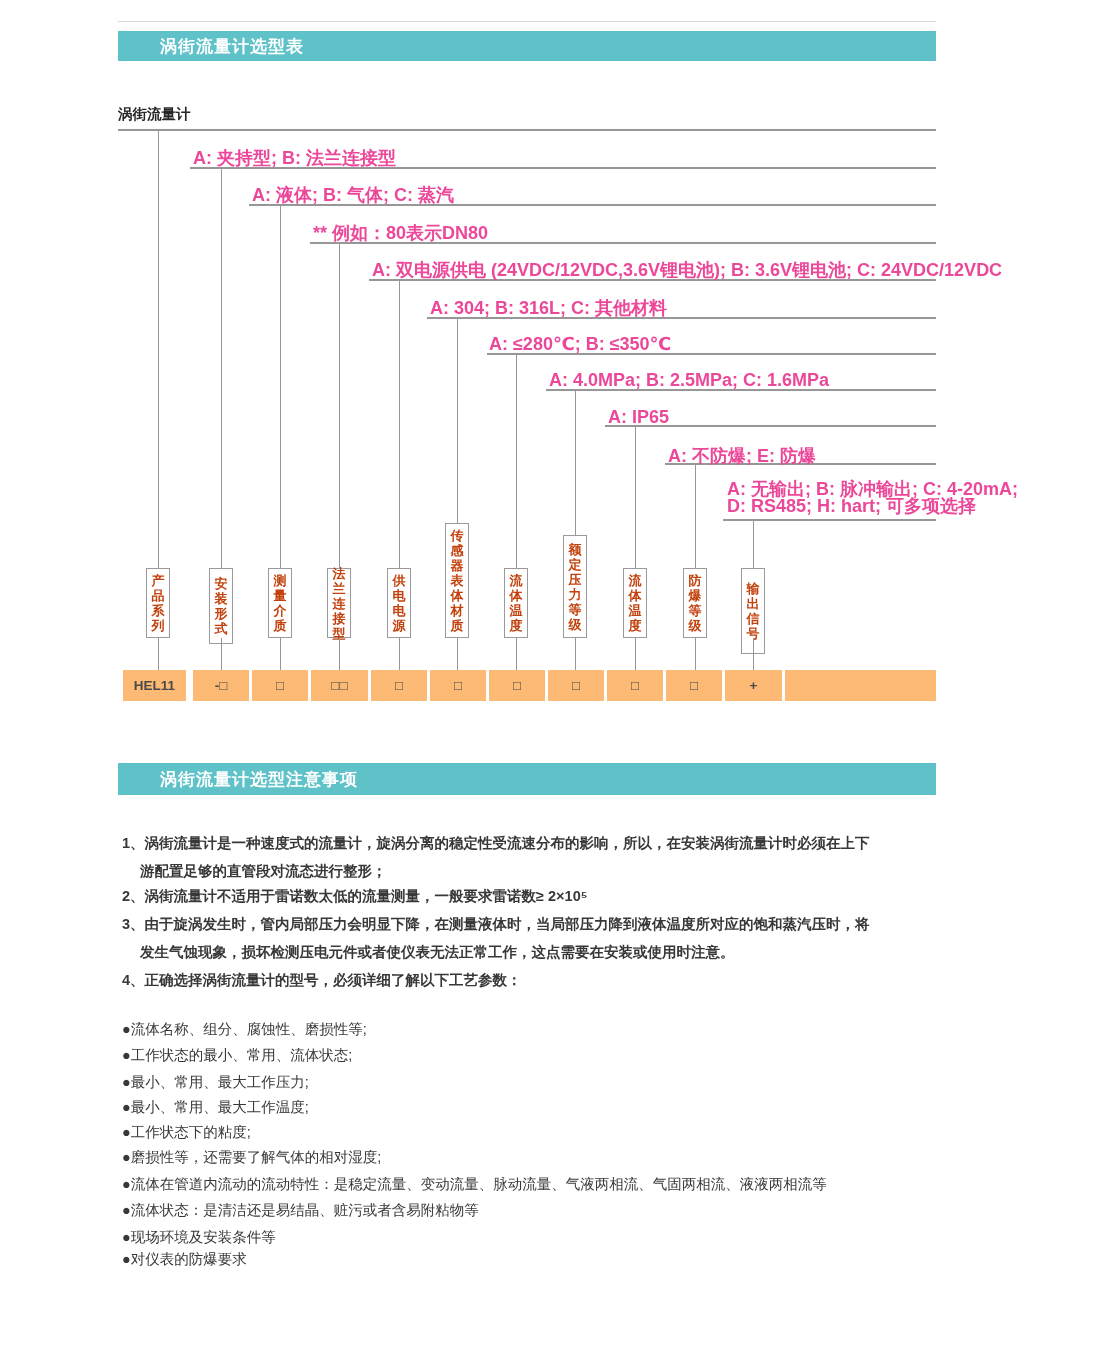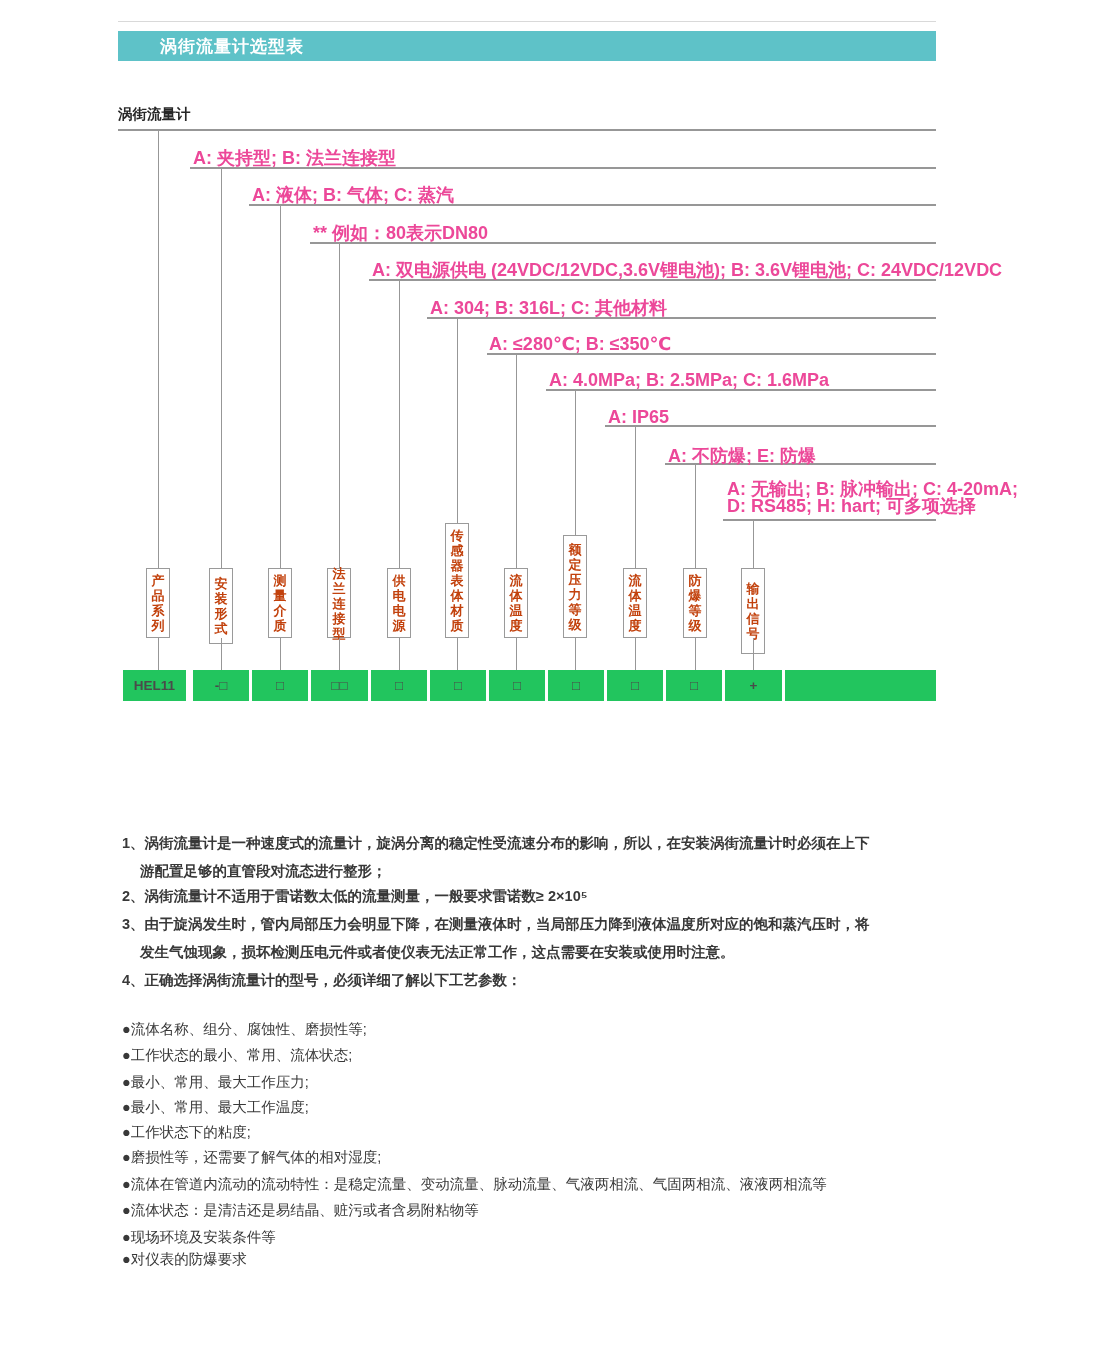--- a/index.html
+++ b/index.html
@@ -20,21 +20,21 @@
   .opt2{line-height:17px;}
   .fbox{
     position:absolute;width:24px;background:#ffffff;border:1px solid #9a9a9a;
     display:flex;align-items:center;justify-content:center;box-sizing:border-box;
   }
   .fbox span{
     display:block;width:14px;font-size:13px;line-height:15px;font-weight:700;color:#c2410c;
     word-break:break-all;text-align:center;
   }
   .cell{
-    position:absolute;top:670px;height:31px;background:#22c55e;color:#4a4a4a;
+    position:absolute;top:670px;height:31px;background:#fdba74;color:#4a4a4a;
     display:flex;align-items:center;justify-content:center;
     font-size:13.5px;font-weight:600;box-sizing:border-box;
   }
   .notes-line{position:absolute;font-size:14.5px;font-weight:600;color:#383838;white-space:nowrap;}
   .bullet-line{position:absolute;font-size:14.5px;font-weight:400;color:#383838;white-space:nowrap;}
 </style>
 </head>
 <body>
 
 <div class="page">
@@ -142,20 +142,23 @@
       <div class="cell" style="left:430px;width:56px;">□</div>
       <div class="cell" style="left:489px;width:56px;">□</div>
       <div class="cell" style="left:548px;width:56px;">□</div>
       <div class="cell" style="left:607px;width:56px;">□</div>
       <div class="cell" style="left:666px;width:56px;">□</div>
       <div class="cell" style="left:725px;width:57px;">+</div>
       <div class="cell" style="left:785px;width:151px;"></div>
     </div>
   </div>
 
+  <div class="bar" style="top:763px;height:32px;">
+    <span class="bar-title">涡街流量计选型注意事项</span>
+  </div>
 
   <div>
     <div class="notes-line" style="left:122px;top:834px;">1、涡街流量计是一种速度式的流量计，旋涡分离的稳定性受流速分布的影响，所以，在安装涡街流量计时必须在上下</div>
     <div class="notes-line" style="left:140px;top:862px;">游配置足够的直管段对流态进行整形；</div>
     <div class="notes-line" style="left:122px;top:887px;">2、涡街流量计不适用于雷诺数太低的流量测量，一般要求雷诺数≥ 2×10⁵</div>
     <div class="notes-line" style="left:122px;top:915px;">3、由于旋涡发生时，管内局部压力会明显下降，在测量液体时，当局部压力降到液体温度所对应的饱和蒸汽压时，将</div>
     <div class="notes-line" style="left:140px;top:943px;">发生气蚀现象，损坏检测压电元件或者使仪表无法正常工作，这点需要在安装或使用时注意。</div>
     <div class="notes-line" style="left:122px;top:971px;">4、正确选择涡街流量计的型号，必须详细了解以下工艺参数：</div>
 
     <div class="bullet-line" style="left:122px;top:1020px;">●流体名称、组分、腐蚀性、磨损性等;</div>

